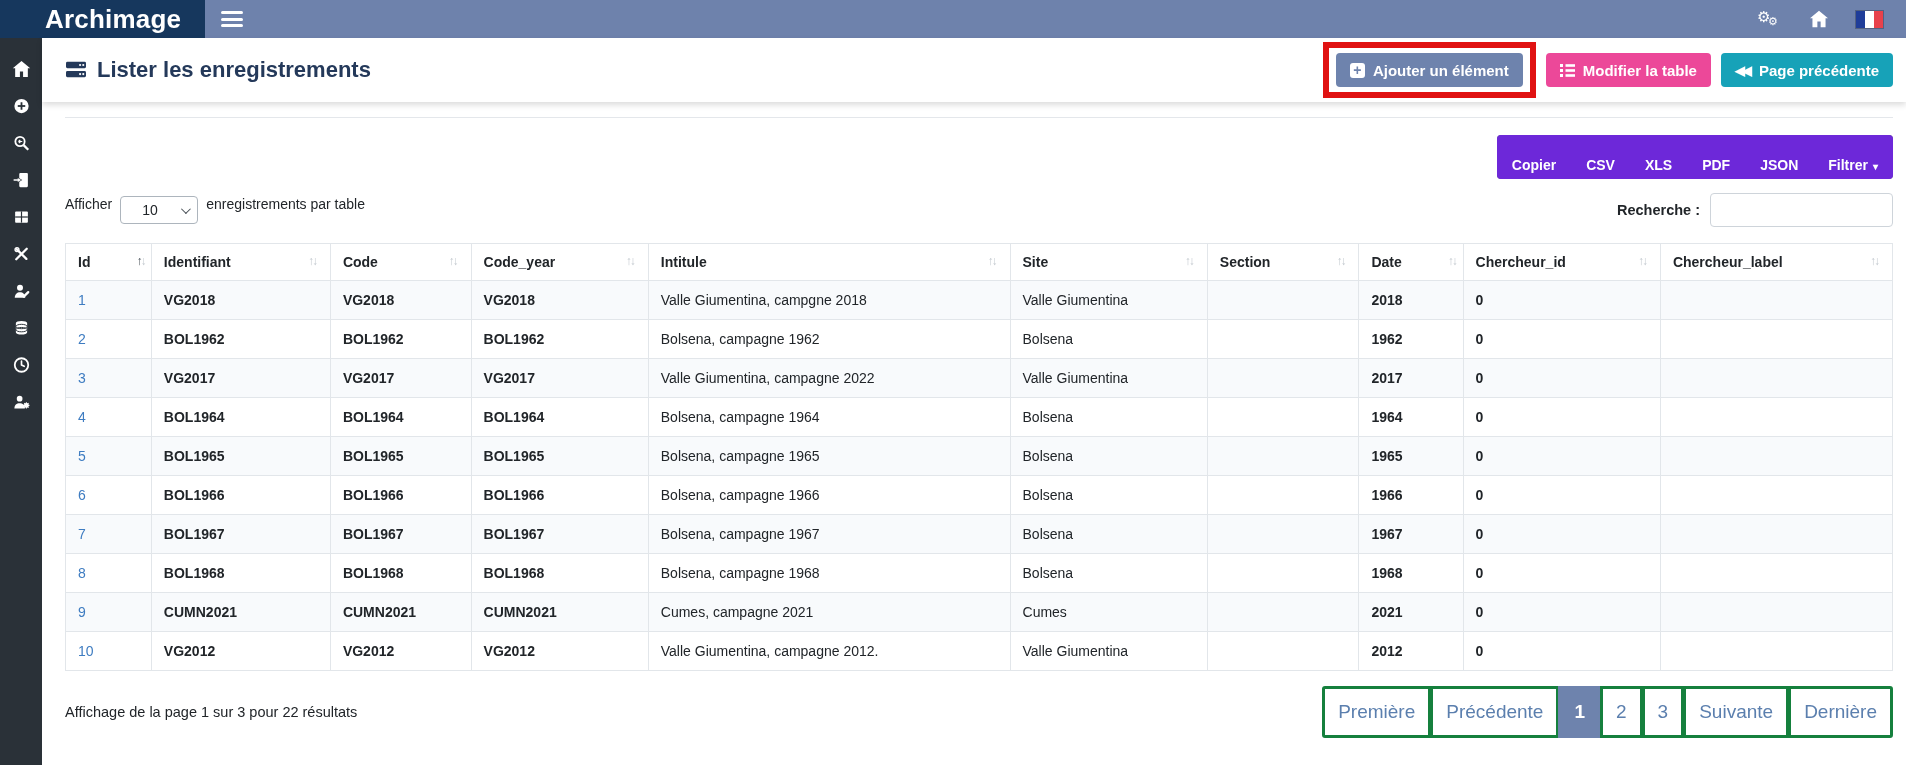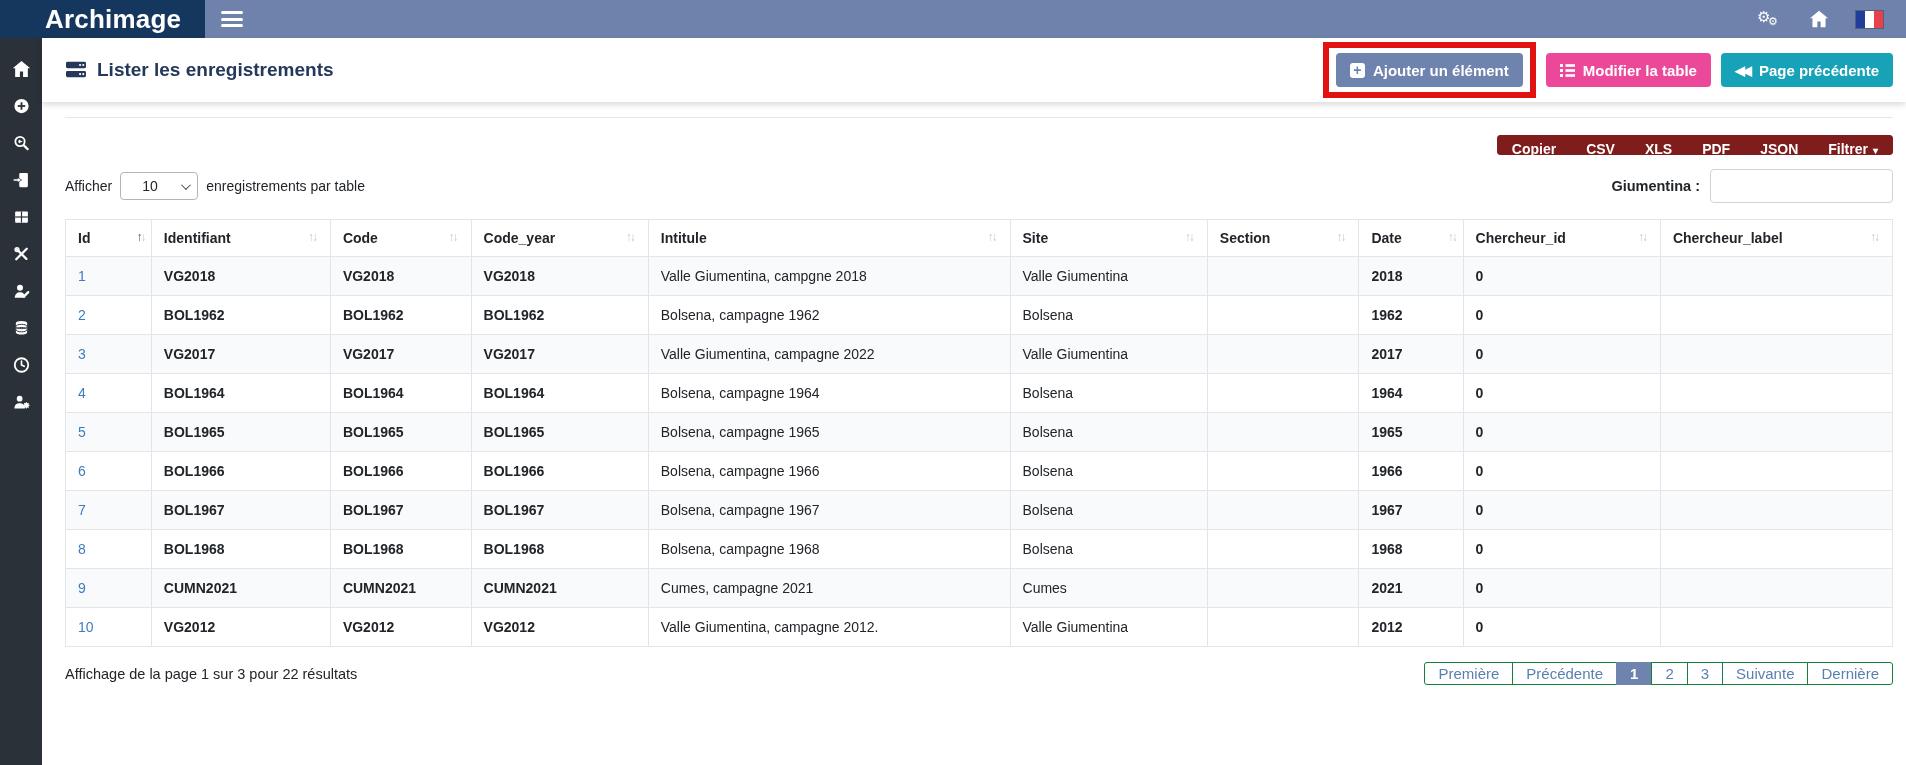--- a/index.html
+++ b/index.html
@@ -24,46 +24,46 @@
   
   .sidebar { position:absolute; left:0; top:38px; bottom:0; width:42px; background:#2a3138;
     display:flex; flex-direction:column; align-items:center; padding-top:22px; gap:19px; }
   .side-item { width:19px; height:18px; cursor:pointer; display:flex; align-items:center; justify-content:center; }
   .side-item svg { width:19px; height:18px; }
 
   
   .wrap { margin-left:42px; }
   .page-header { height:64px; display:flex; align-items:center; padding:0 13px 0 23px;
     box-shadow:0 3px 6px rgba(0,0,0,.14); position:relative; z-index:2; background:#fff; }
-  .page-title { display:flex; align-items:center; gap:10px; color:#24395a; font-size:19px; font-weight:600; }
+  .page-title { display:flex; align-items:center; gap:10px; color:#24395a; font-size:22px; font-weight:600; }
   .page-title svg { width:22px; height:20px; }
   .actions { margin-left:auto; display:flex; align-items:center; gap:10px; }
   .btn { display:inline-flex; align-items:center; gap:8px; border:none; border-radius:4px;
     color:#fff; font-family:inherit; font-size:15px; font-weight:700; height:34px; padding:0 14px; cursor:pointer; }
   .btn-slate { background:#6e83ad; }
   .btn-grey  { background:#ec4899; }
   .btn-teal  { background:#17a2b8; }
   .red-box { display:inline-flex; border:6px solid #e01212; padding:5px 7px; }
   .plus-square { width:15px; height:15px; background:#fff; border-radius:3px; color:#6e83ad;
     font-weight:700; font-size:14px; line-height:15px; text-align:center; display:inline-block; }
   .backward { letter-spacing:-3px; font-size:13px; margin-right:2px; }
   .list-ic line { stroke:#fff; stroke-width:2.6; } .list-ic rect { fill:#fff; }
 
   
   .content { padding:0 13px 0 23px; }
   h2.table-heading { font-size:24px; font-weight:700; color:#1d2125; margin-top:30px; }
   hr.rule { border:none; border-top:1px solid #e4e7eb; margin-top:15px; }
   .export-row { display:flex; justify-content:flex-end; margin-top:17px; }
   .btn-group { display:flex; background:#6c757d; border-radius:4px; overflow:hidden; }
-  .btn-export { background:#7f1d1d; border:none; color:#fff; font-family:inherit; font-weight:700;
-    font-size:14px; padding:6px 15px; cursor:pointer; height:20px; }
+  .btn-export { background:#6d28d9; border:none; color:#fff; font-family:inherit; font-weight:700;
+    font-size:14px; padding:22px 15px; cursor:pointer; height:20px; }
   .caret { display:inline-block; margin-left:5px; font-size:10px; }
 
   .controls { display:flex; justify-content:space-between; align-items:center; margin-top:14px; }
-  .length { display:flex; align-items:center; gap:8px; font-size:14px; color:#212529; }
+  .length { display:flex; gap:8px; font-size:14px; color:#212529; }
   .fake-select { display:inline-flex; align-items:center; width:78px; height:28px;
     border:1px solid #adb5bd; border-radius:4px; padding:0 9px; cursor:pointer; background:#fff; }
   .fake-select .val { margin-left:12px; font-size:14px; }
   .chev { width:7px; height:7px; border-right:1.6px solid #495057; border-bottom:1.6px solid #495057;
     transform:rotate(45deg) translateY(-2px); margin-left:auto; }
   .search-box { display:flex; align-items:center; gap:10px; }
   .search-box label { font-size:14.5px; font-weight:700; color:#212529; }
   .search-box input { width:183px; height:34px; border:1px solid #ced4da; border-radius:4px;
     font-family:inherit; font-size:14px; padding:0 8px; }
 
@@ -77,22 +77,22 @@
   .sort i { font-style:normal; }
   th.sorted .up { color:#454d55; }
   tr.odd td { background:#f8fafc; }
   td.b { font-weight:700; }
   a.id-link { color:#3e7cc1; text-decoration:none; cursor:pointer; }
 
   
   .table-footer { display:flex; justify-content:space-between; align-items:center; margin-top:15px; }
   .info { font-size:14.5px; color:#212529; }
   ul.pagination { list-style:none; display:flex; }
-  ul.pagination li { border:1px solid #15803d; margin-left:-1px; background:#fff; color:#5b7fae;
-    font-size:15px; padding:2px 13px; cursor:pointer; }
+  ul.pagination li { border:3px solid #15803d; margin-left:-1px; background:#fff; color:#5b7fae;
+    font-size:19px; padding:12px 13px; cursor:pointer; }
   ul.pagination li:first-child { border-radius:3px 0 0 3px; margin-left:0; }
   ul.pagination li:last-child { border-radius:0 3px 3px 0; }
   ul.pagination li.active { background:#6e83ad; border-color:#6e83ad; color:#fff; font-weight:700; }
 </style>
 </head>
 <body>
 
 <nav class="navbar">
   <div class="brand">Archimage</div>
   <div class="navbar-main">
@@ -249,21 +249,21 @@
     <div class="controls">
       <div class="length">
         <span>Afficher</span>
         <span class="fake-select">
           <span class="val">10</span>
           <span class="chev"></span>
         </span>
         <span>enregistrements par table</span>
       </div>
       <div class="search-box">
-        <label>Giumentina :</label>
+        <label>Recherche :</label>
         <input type="text" value="" style="">
       </div>
     </div>
 
     <table class="grid" id="data-table">
         <colgroup>
           <col style="width: 4.7%;">
           <col style="width: 9.8%;">
           <col style="width: 7.7%;">
           <col style="width: 9.7%;">

